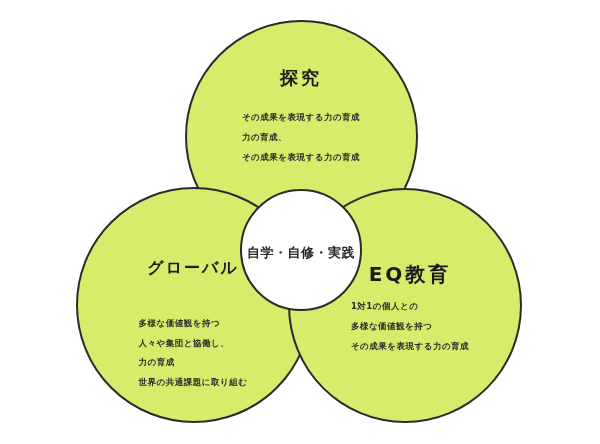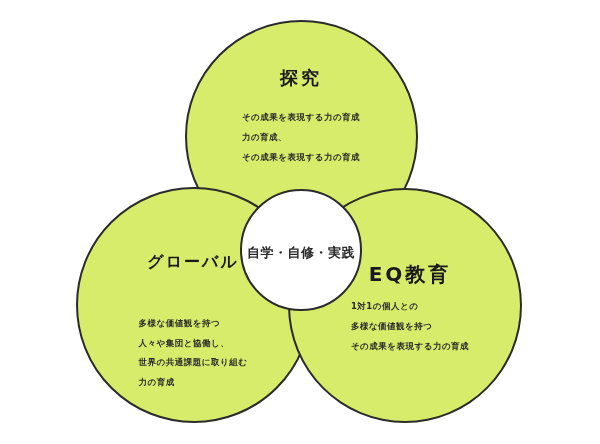--- a/index.html
+++ b/index.html
@@ -64,28 +64,28 @@
 <div id="circle-right" class="circle green"></div>
 <div id="circle-center" class="circle"></div>
 
 <div class="label title" style="left:301px; top:66px;">探究</div>
 <div class="label body-text" style="left:301px; top:107px;">
   <span class="line">その成果を表現する力の育成</span>
   <span class="line">力の育成、</span>
   <span class="line">その成果を表現する力の育成</span>
 </div>
 
-<div class="label title" style="left:193px; top:251px; line-height:22px; font-size:16px; letter-spacing:2px;">
+<div class="label title" style="left:193px; top:257px; line-height:22px; font-size:16px; letter-spacing:2px;">
   <span class="line">グローバル</span>
 </div>
 <div class="label body-text" style="left:193px; top:314px; line-height:19.5px;">
   <span class="line">多様な価値観を持つ</span>
   <span class="line">人々や集団と協働し、</span>
+  <span class="line">力の育成</span>
   <span class="line">世界の共通課題に取り組む</span>
-  <span class="line">力の育成</span>
 </div>
 
 <div class="label title" style="left:410px; top:261px; font-size:20px;">EQ教育</div>
 <div class="label body-text" style="left:410px; top:296px;">
   <span class="line">1対1の個人との</span>
   <span class="line">多様な価値観を持つ</span>
   <span class="line">その成果を表現する力の育成</span>
 </div>
 
 <div class="label center-text" style="left:301px; top:244px;">自学・自修・実践</div>

